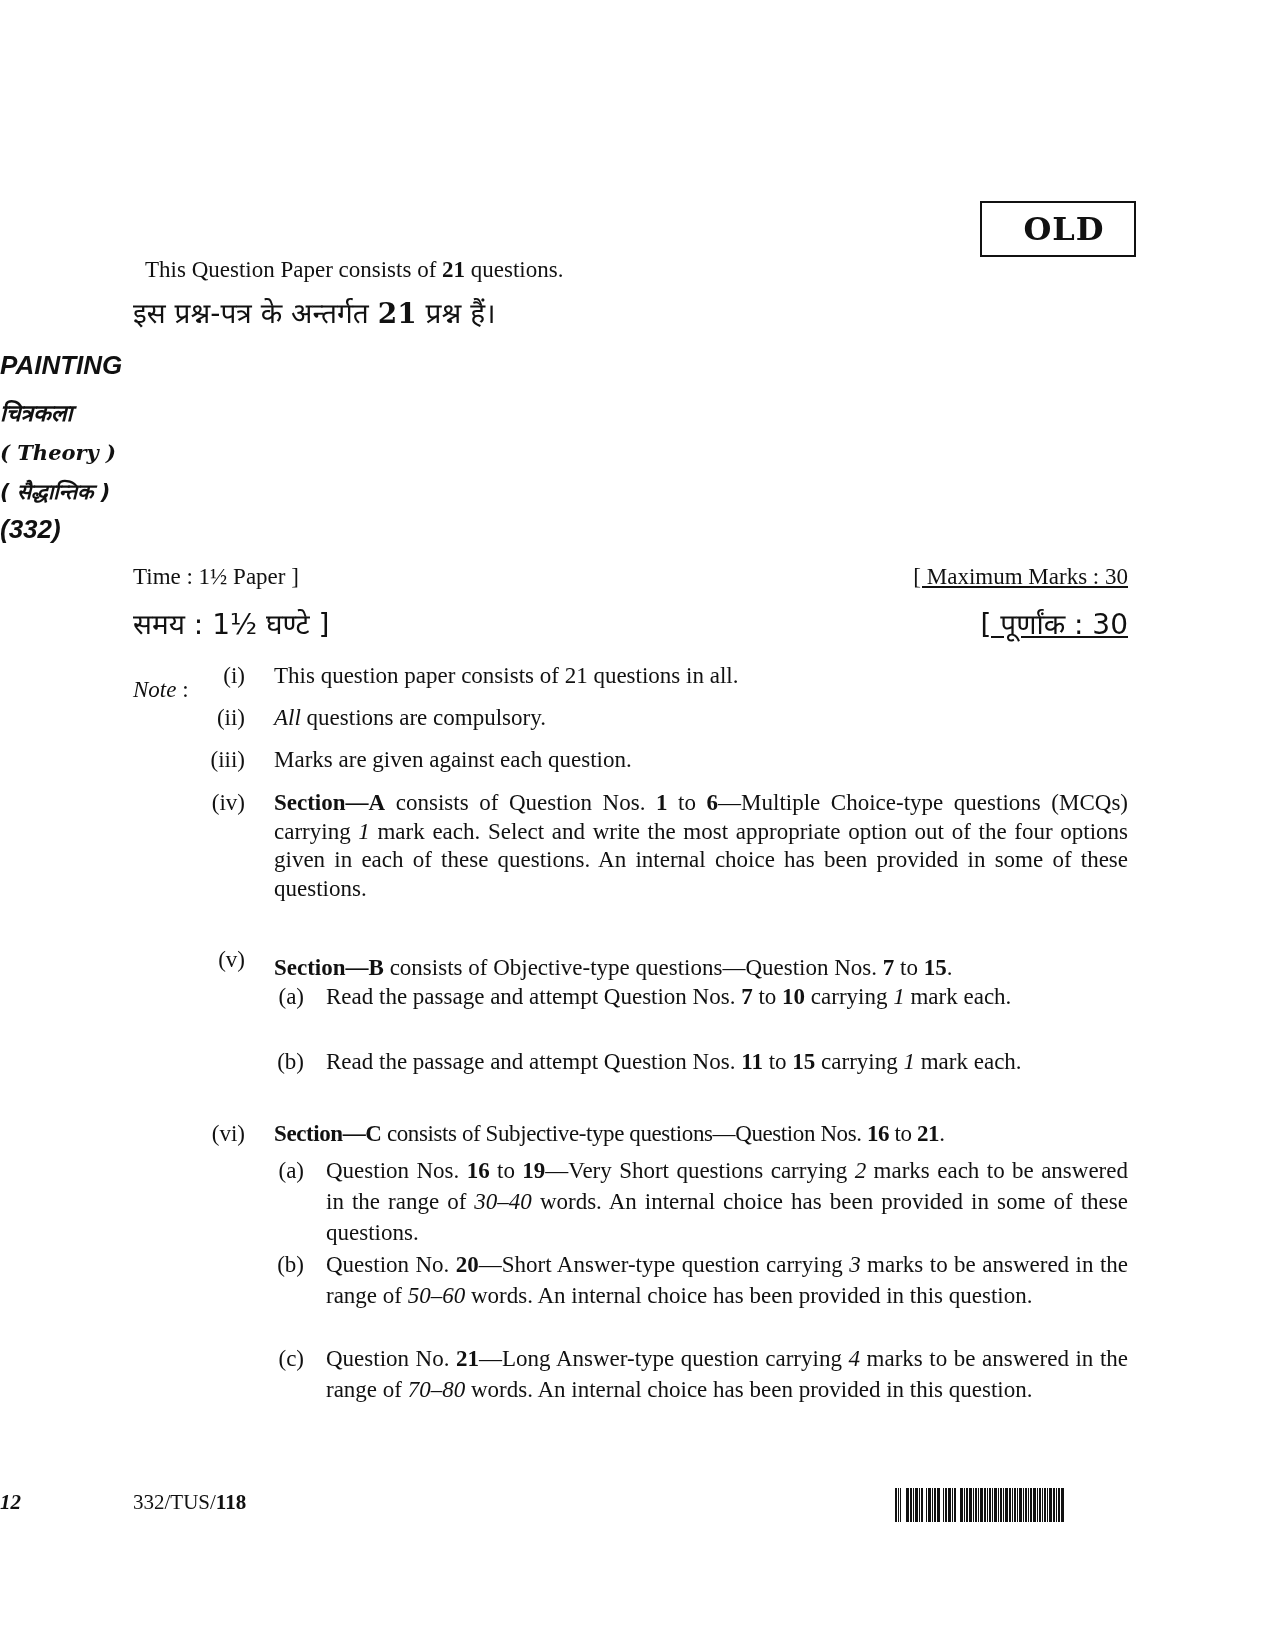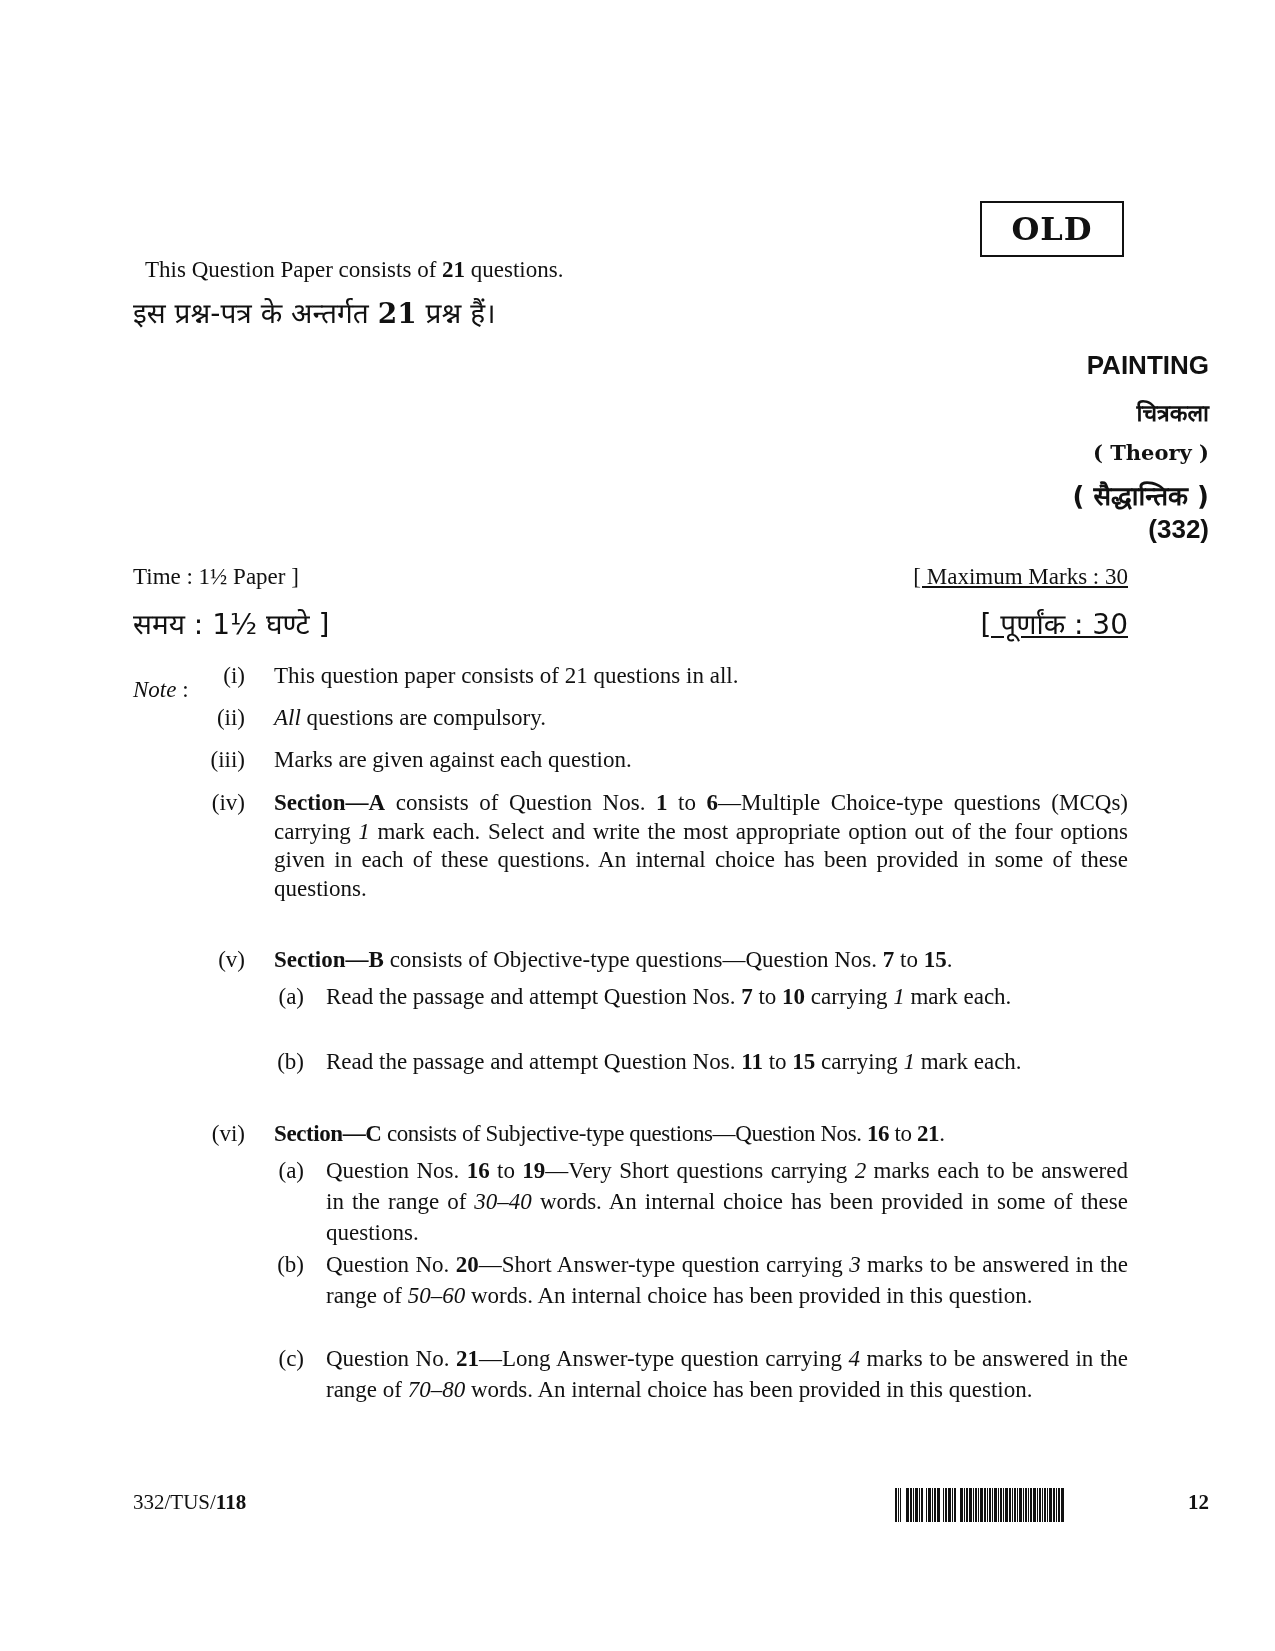--- a/index.html
+++ b/index.html
@@ -1,23 +1,23 @@
 <!DOCTYPE html>
 <html><head>
 <meta charset="utf-8">
 <style>
   html, body { margin: 0; padding: 0; background: #ffffff; }
   body { width: 1275px; height: 1651px; position: relative; overflow: hidden;
          font-family: "Liberation Serif", "DejaVu Serif", serif; color: #111; }
   .abs { position: absolute; }
   .old-box { left: 980px; top: 201px; width: 140px; height: 52px; border: 2px solid #111;
              font-family: "DejaVu Serif", serif; font-weight: bold; font-size: 32px;
-             display: flex; align-items: center; justify-content: center; letter-spacing: 1px; }
+             display: flex; align-items: center; justify-content: center; letter-spacing: 1px; padding-left: 12px; }
   .line { font-size: 23px; white-space: nowrap; }
-  .center { left: 0; width: 1209px; text-align: right; }
+  .center { left: 0; width: 1209px; text-align: left; font-style: italic; }
   .title { font-family: "Liberation Sans", "DejaVu Sans", sans-serif; font-weight: bold; font-size: 26px; }
   .hi-title { font-family: "DejaVu Sans", sans-serif; font-weight: bold; font-size: 23px; }
   .theory { font-family: "DejaVu Serif", serif; font-weight: bold; font-size: 21px; }
   .code { font-family: "Liberation Sans", sans-serif; font-weight: bold; font-size: 26px; }
   .right { right: 147px; text-align: right; text-decoration: underline; }
   .hi { font-family: "DejaVu Sans", sans-serif; font-size: 28px; }
   .note-row { position: absolute; font-size: 23px; line-height: 28.5px; }
   .num { position: absolute; text-align: right; }
   .body-text { position: absolute; text-align: justify; text-align-last: left; }
   b { font-weight: bold; }
@@ -40,21 +40,21 @@
 </div>
 <div class="abs line hi" style="left:133px; top:293px;">
   <span>इस प्रश्न-पत्र के अन्तर्गत</span>
   <b style="font-family:'DejaVu Serif',serif;">21</b>
   <span>प्रश्न हैं।</span>
 </div>
 
 <div class="abs center title" style="top:350px;">PAINTING</div>
 <div class="abs center hi-title" style="top:396px;">चित्रकला</div>
 <div class="abs center theory" style="top:440px;">( Theory )</div>
-<div class="abs center hi-title" style="top:477px; font-size:26px;">( सैद्धान्तिक )</div>
+<div class="abs center hi-title" style="top:477px; font-size:21px;">( सैद्धान्तिक )</div>
 <div class="abs center code" style="top:514px;">(332)</div>
 
 <div class="abs line" style="left:133px; top:564px;">Time : 1½ Paper ]</div>
 <div class="abs line right" style="top:564px;">[ Maximum Marks : 30</div>
 <div class="abs line hi" style="left:133px; top:604px;">समय : 1½ घण्टे ]</div>
 <div class="abs line hi right" style="top:604px;">[ पूर्णांक : 30</div>
 
 <div class="note-row" style="left:133px; top:676px;">
   <i>Note</i> <span>:</span>
 </div>
@@ -74,21 +74,21 @@
   <span class="body-text" style="left:74px; width:854px;">Marks are given against each question.</span>
 </div>
 
 <div class="note-row" style="left:200px; top:789px; width:1000px;">
   <span class="num" style="left:0; width:45px;">(iv)</span>
   <span class="body-text" style="left:74px; width:854px;"><b>Section—A</b><span> consists of Question Nos. </span><b>1</b><span> to </span><b>6</b><span>—Multiple Choice-type questions (MCQs) carrying </span><i>1</i><span> mark each. Select and write the most appropriate option out of the four options given in each of these questions. An internal choice has been provided in some of these questions.</span></span>
 </div>
 
 <div class="note-row" style="left:200px; top:946px; width:1000px;">
   <span class="num" style="left:0; width:45px;">(v)</span>
-  <span class="body-text" style="left:74px; width:860px; white-space:nowrap;"><b>Section—B</b><span> consists of Objective-type questions—Question Nos. </span><b>7</b><span> to </span><b>15</b><span>.</span></span>
+  <span class="body-text" style="left:74px; width:860px; white-space:nowrap;margin-top:8px;"><b>Section—B</b><span> consists of Objective-type questions—Question Nos. </span><b>7</b><span> to </span><b>15</b><span>.</span></span>
 </div>
 <div class="note-row" style="left:200px; top:983px; width:1000px;">
   <span class="num" style="left:74px; width:30px;">(a)</span>
   <span class="body-text" style="left:126px; width:802px;"><span>Read the passage and attempt Question Nos. </span><b>7</b><span> to </span><b>10</b><span> carrying </span><i>1</i><span> mark each.</span></span>
 </div>
 <div class="note-row" style="left:200px; top:1048px; width:1000px;">
   <span class="num" style="left:74px; width:30px;">(b)</span>
   <span class="body-text" style="left:126px; width:802px;"><span>Read the passage and attempt Question Nos. </span><b>11</b><span> to </span><b>15</b><span> carrying </span><i>1</i><span> mark each.</span></span>
 </div>
 

